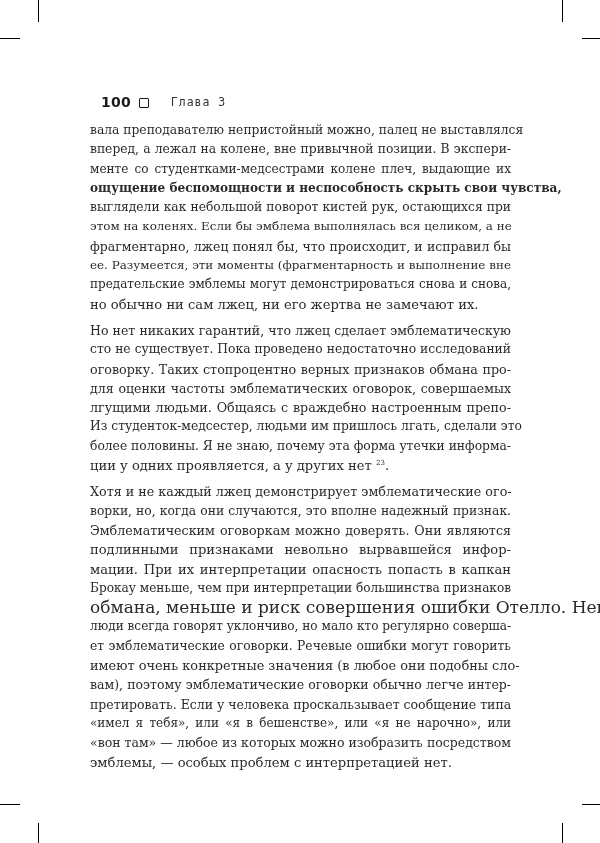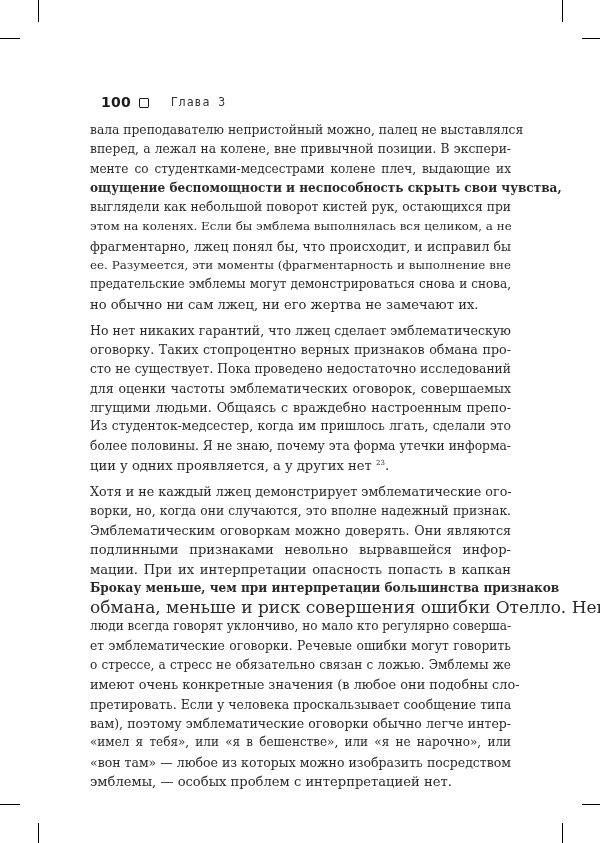--- a/index.html
+++ b/index.html
@@ -52,39 +52,38 @@
     <span class="line" style="font-size: 12.1px; font-weight: bold;">ощущение беспомощности и неспособность скрыть свои чувства,</span>
     <span class="line" style="font-size: 12.3px;">выглядели как небольшой поворот кистей рук, остающихся при</span>
     <span class="line" style="font-size: 11.9px;">этом на коленях. Если бы эмблема выполнялась вся целиком, а не</span>
     <span class="line" style="font-size: 12.5px;">фрагментарно, лжец понял бы, что происходит, и исправил бы</span>
     <span class="line" style="font-size: 11.9px;">ее. Разумеется, эти моменты (фрагментарность и выполнение вне</span>
     <span class="line" style="font-size: 12px;">предательские эмблемы могут демонстрироваться снова и снова,</span>
     <span class="line last">но обычно ни сам лжец, ни его жертва не замечают их.</span>
   </p>
   <p>
     <span class="line" style="font-size: 12.5px;">Но нет никаких гарантий, что лжец сделает эмблематическую</span>
+    <span class="line" style="font-size: 12.3px;">сто не существует. Пока проведено недостаточно исследований</span>
     <span class="line" style="font-size: 12.7px;">оговорку. Таких стопроцентно верных признаков обмана про-</span>
-    <span class="line" style="font-size: 12.3px;">сто не существует. Пока проведено недостаточно исследований</span>
     <span class="line" style="font-size: 12.5px;">для оценки частоты эмблематических оговорок, совершаемых</span>
     <span class="line" style="font-size: 12.7px;">лгущими людьми. Общаясь с враждебно настроенным препо-</span>
-    <span class="line" style="font-size: 12.3px;">Из студенток-медсестер, когда им пришлось лгать, сделали это</span>
+    <span class="line" style="font-size: 12.3px;">Из студенток-медсестер, людьми им пришлось лгать, сделали это</span>
     <span class="line" style="font-size: 12.3px;">более половины. Я не знаю, почему эта форма утечки информа-</span>
     <span class="line last"><span>ции у одних проявляется, а у других нет</span> <sup>23</sup><span>.</span></span>
   </p>
   <p>
     <span class="line" style="font-size: 12.7px;">Хотя и не каждый лжец демонстрирует эмблематические ого-</span>
     <span class="line" style="font-size: 12.3px;">ворки, но, когда они случаются, это вполне надежный признак.</span>
     <span class="line" style="font-size: 12.7px;">Эмблематическим оговоркам можно доверять. Они являются</span>
     <span class="line">подлинными признаками невольно вырвавшейся инфор-</span>
     <span class="line">мации. При их интерпретации опасность попасть в капкан</span>
-    <span class="line" style="font-size: 12.1px; font-weight: bold;">Брокау меньше, чем при интерпретации большинства признаков</span>
+    <span class="line" style="font-size: 12.1px;">Брокау меньше, чем при интерпретации большинства признаков</span>
     <span class="line" style="font-size: 17px;">обмана, меньше и риск совершения ошибки Отелло. Некоторые</span>
     <span class="line" style="font-size: 12.1px;">люди всегда говорят уклончиво, но мало кто регулярно соверша-</span>
     <span class="line" style="font-size: 12.3px;">ет эмблематические оговорки. Речевые ошибки могут говорить</span>
-    <span class="line" style="font-size: 12.1px;">о стрессе, а стресс не обязательно связан с ложью. Эмблемы же</span>
     <span class="line" style="font-size: 12.9px;">имеют очень конкретные значения (в любое они подобны сло-</span>
+    <span class="line" style="font-size: 12.5px;">вам), поэтому эмблематические оговорки обычно легче интер-</span>
     <span class="line" style="font-size: 12.5px;">претировать. Если у человека проскальзывает сообщение типа</span>
-    <span class="line" style="font-size: 12.5px;">вам), поэтому эмблематические оговорки обычно легче интер-</span>
     <span class="line" style="font-size: 12px;">«имел я тебя», или «я в бешенстве», или «я не нарочно», или</span>
     <span class="line" style="font-size: 12.5px;">«вон там» — любое из которых можно изобразить посредством</span>
     <span class="line last">эмблемы, — особых проблем с интерпретацией нет.</span>
   </p>
 </div>
 
 </body></html>

